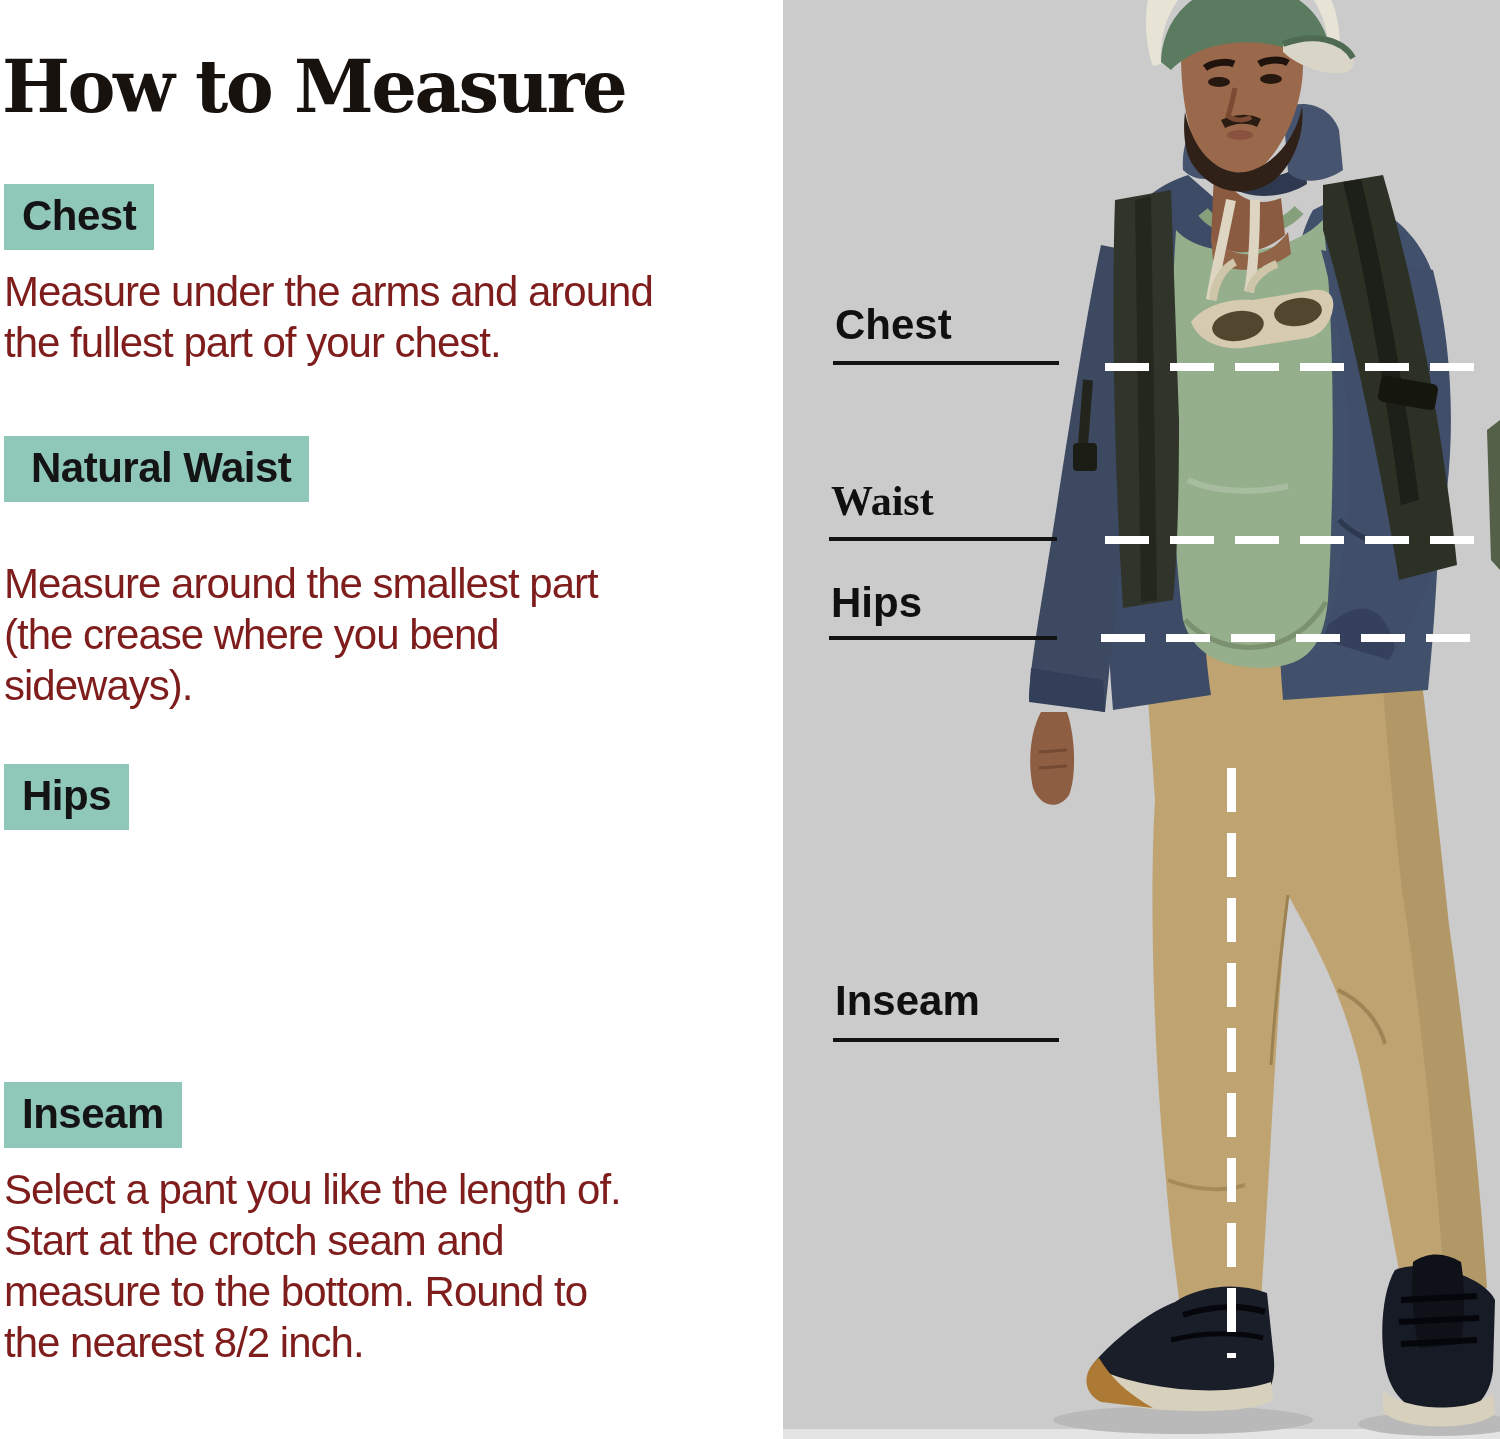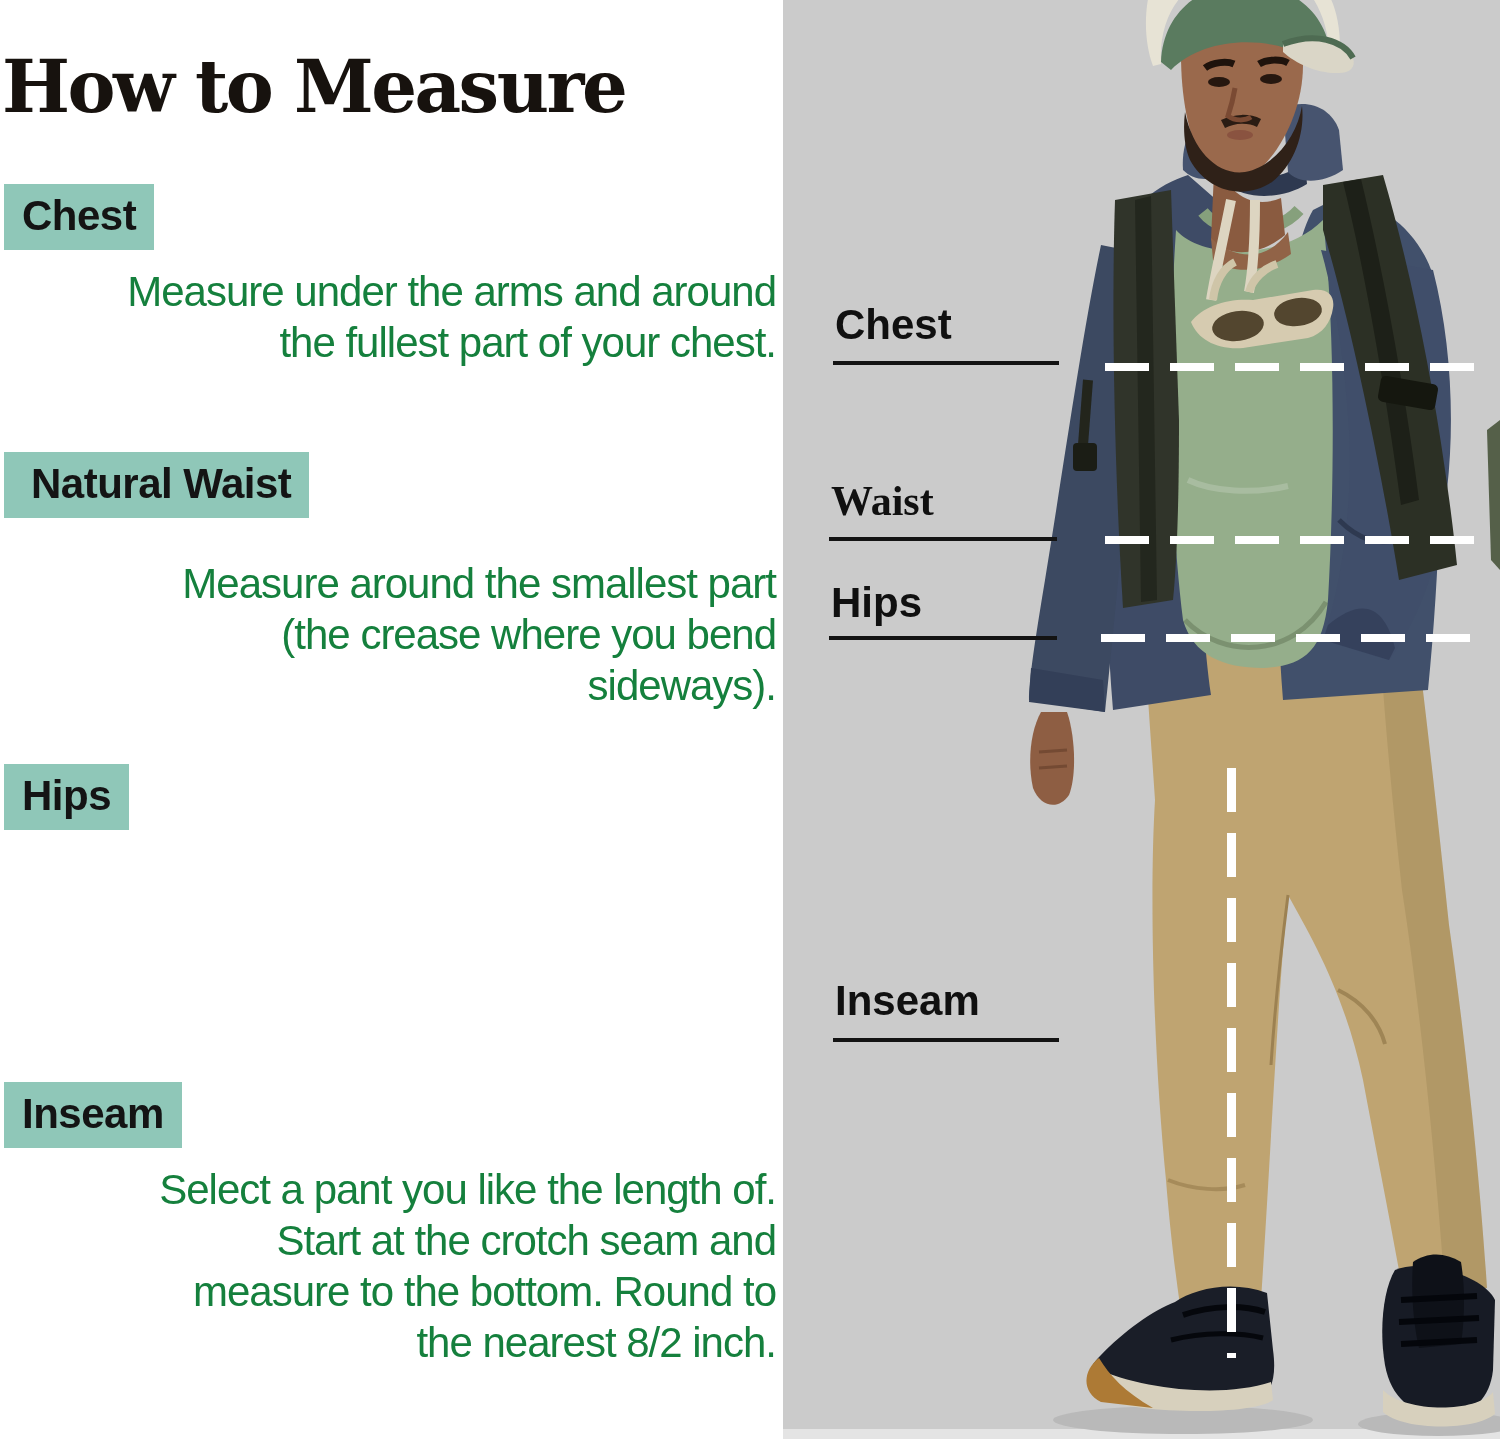--- a/index.html
+++ b/index.html
@@ -1,36 +1,36 @@
 <!DOCTYPE html>
 <html><head>
 <meta charset="utf-8">
 <style>
   html,body { margin:0; padding:0; }
   body {
     width:1500px; height:1439px; position:relative; overflow:hidden;
     background:#ffffff; font-family:"Liberation Sans", sans-serif;
   }
   
-  .left-col { position:absolute; left:0; top:0; width:783px; height:1439px; background:#ffffff;text-align:right; }
+  .left-col { position:absolute; left:0; top:0; width:783px; height:1439px; background:#ffffff; }
   .title {
     position:absolute; left:2px; top:44px;
     font-family:"DejaVu Serif", serif; font-weight:bold;
     font-size:72px; letter-spacing:-2.5px; color:#17120e; white-space:nowrap;
   }
   .sec-label {
     position:absolute; left:4px; display:inline-block;
     background:#8fc7b8; color:#141414;
     font-size:42px; font-weight:bold; letter-spacing:-0.5px;
     padding:8px 18px 10px 18px; white-space:nowrap;
   }
   .sec-body {
     position:absolute; left:4px; width:772px;
     font-size:42px; line-height:51px; letter-spacing:-1px;
-    color:#15803d; white-space:pre-line;
+    color:#7f1d1d; white-space:pre-line;
   }
   
   .photo { position:absolute; left:783px; top:0; width:717px; height:1439px; background:#cbcbcb; overflow:hidden; }
   .person-svg { position:absolute; left:0; top:0; width:717px; height:1439px; }
   .fig-label {
     position:absolute; font-size:42px; font-weight:bold; color:#101010;
     line-height:1; white-space:nowrap;
   }
   .fig-underline { position:absolute; height:4px; background:#131313; }
   .dash-h { position:absolute; height:8px; background:repeating-linear-gradient(90deg,#ffffff 0 44px, rgba(0,0,0,0) 44px 65px); }
@@ -39,21 +39,21 @@
 </head>
 <body>
 
 <div class="left-col">
   <div class="title">How to Measure</div>
 
   <div class="sec-label" style="top:184px;">Chest</div>
   <div class="sec-body" style="top:266px;">Measure under the arms and around
 the fullest part of your chest.</div>
 
-  <div class="sec-label" style="top:452px;padding-left:27px;">Natural Waist</div>
+  <div class="sec-label" style="top:436px;padding-left:27px;">Natural Waist</div>
   <div class="sec-body" style="top:558px;">Measure around the smallest part
 (the crease where you bend
 sideways).</div>
 
   <div class="sec-label" style="top:764px;">Hips</div>
 
   <div class="sec-label" style="top:1082px;">Inseam</div>
   <div class="sec-body" style="top:1164px;">Select a pant you like the length of.
 Start at the crotch seam and
 measure to the bottom. Round to

